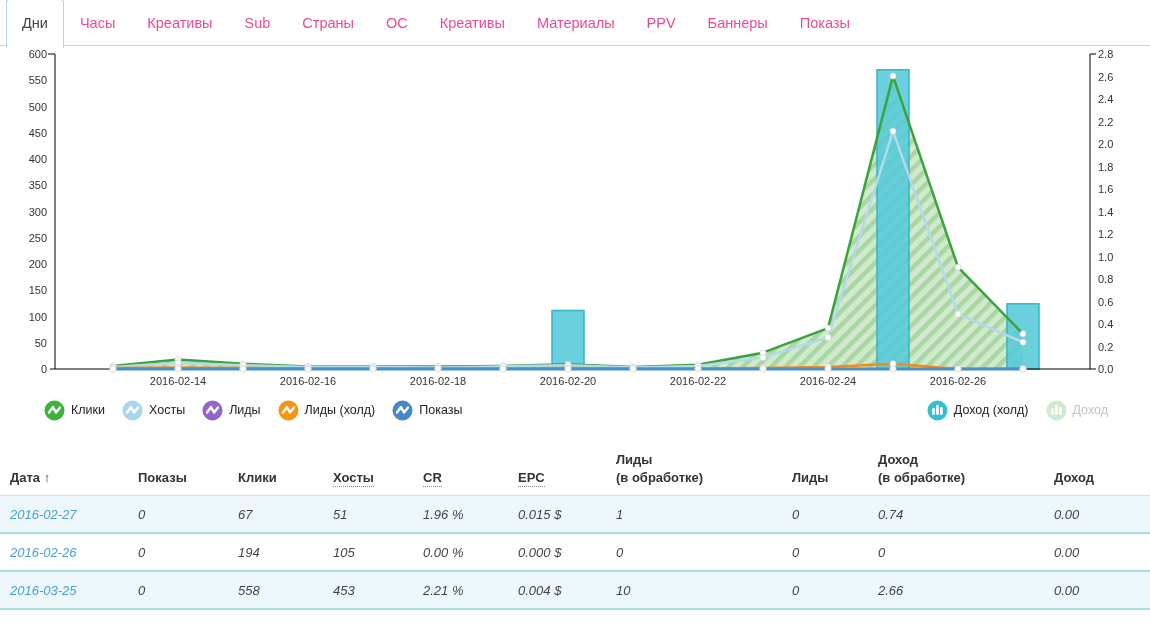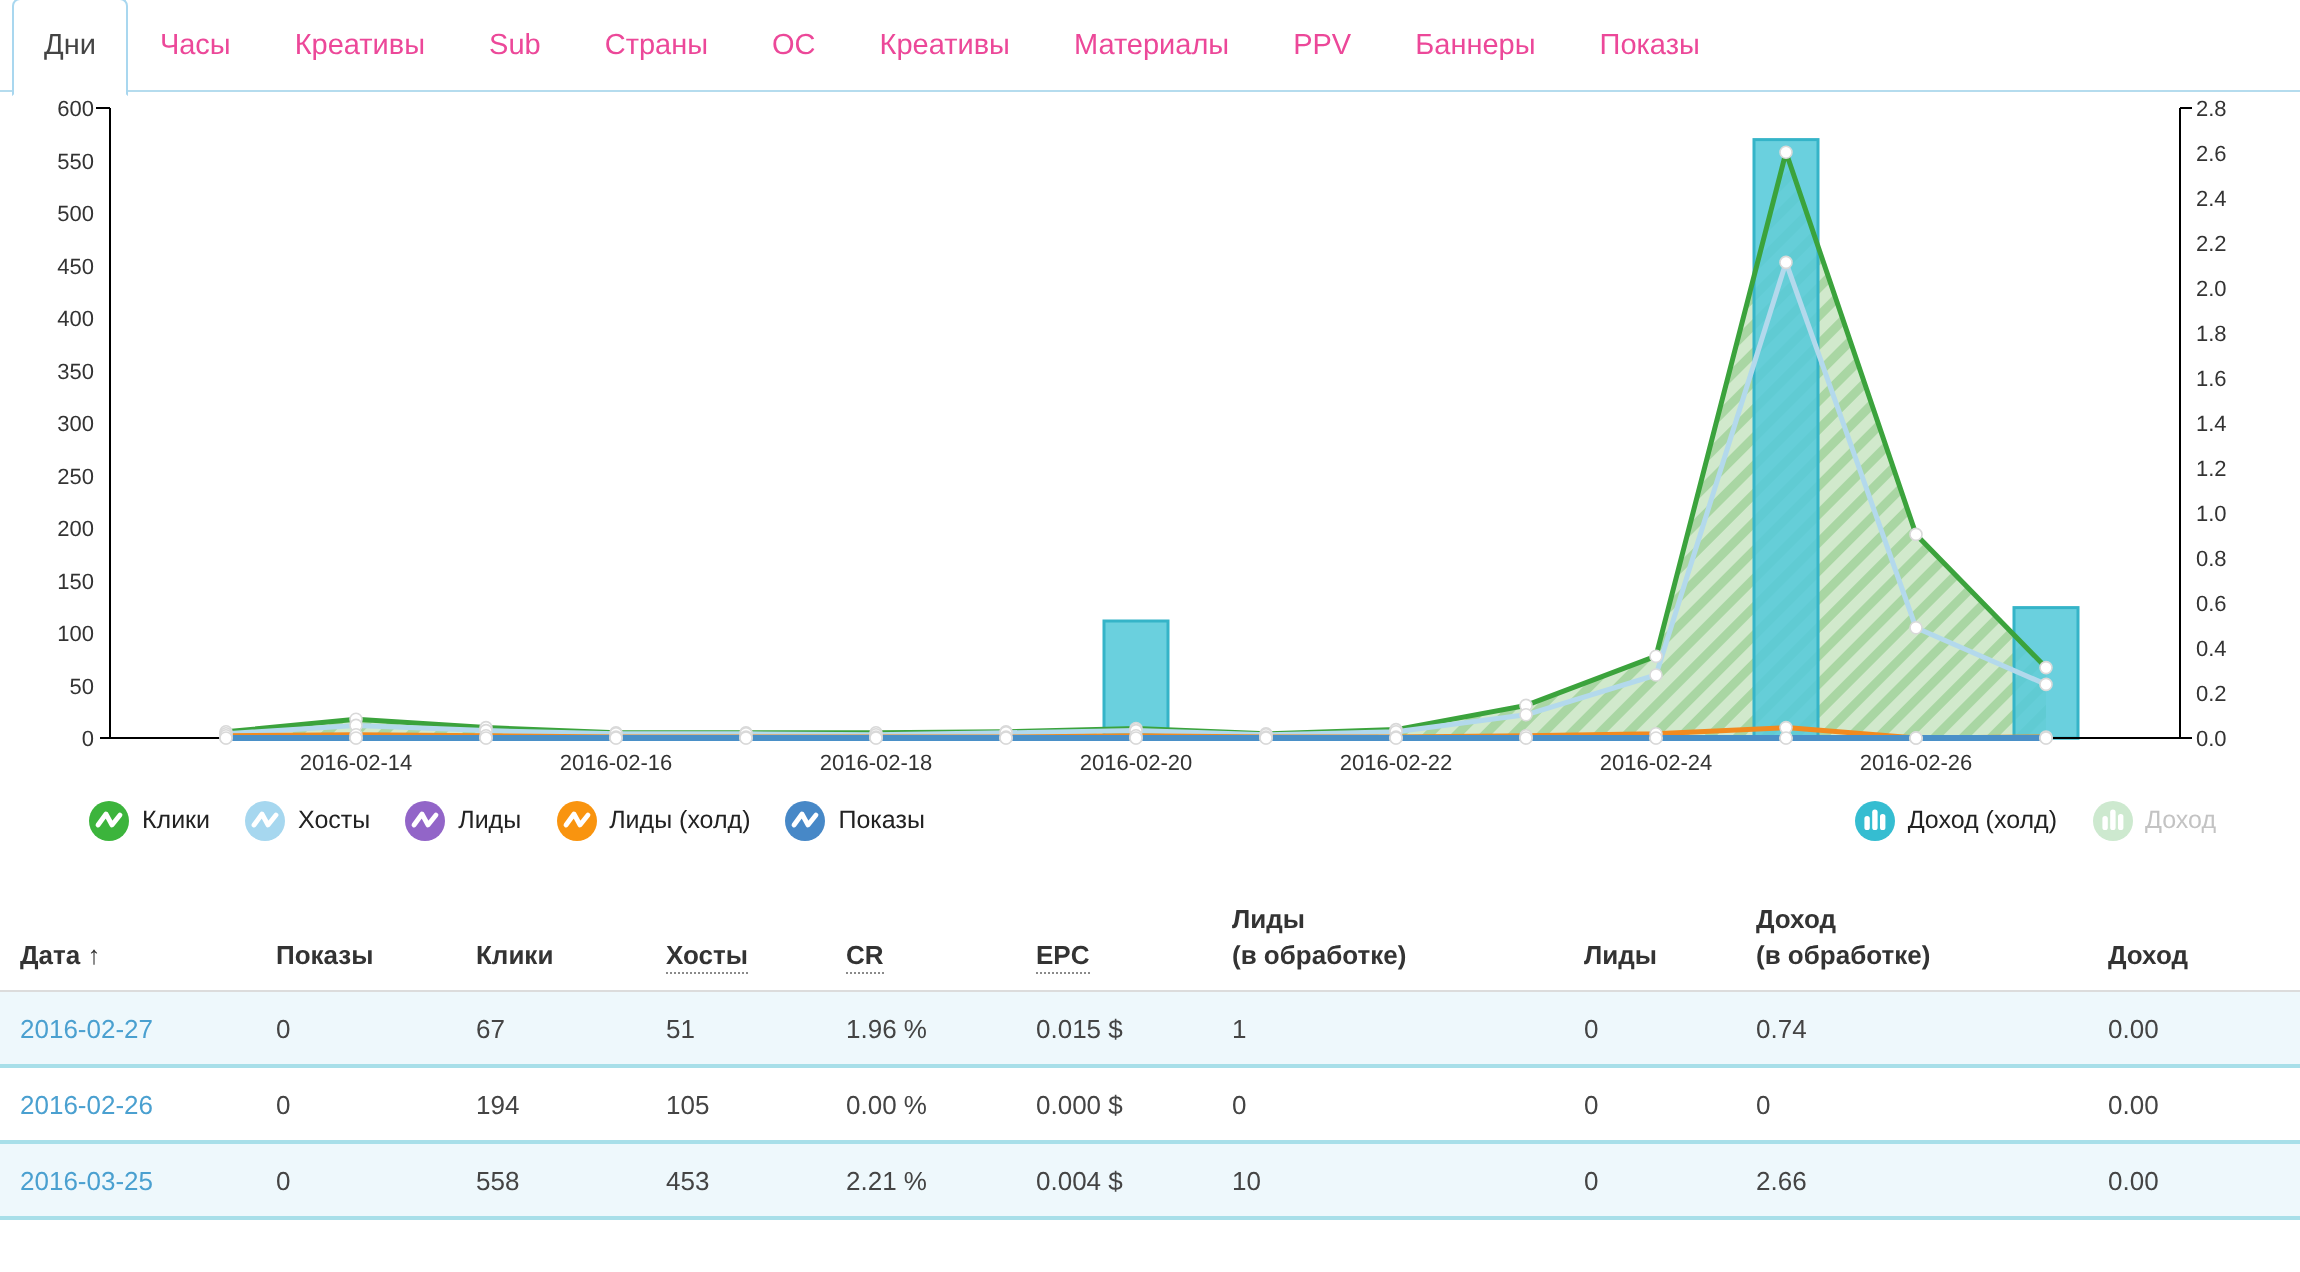--- a/index.html
+++ b/index.html
@@ -21,21 +21,21 @@
   .legend-item.disabled .lab { color:#c3c3c3; }
 
   
   .stats-table { margin-top:26px; width:1150px; font-size:13px; }
   .tgrid { display:grid; grid-template-columns:128px 100px 95px 90px 95px 98px 176px 86px 176px 1fr; padding:0 10px; align-items:end; }
   .thead { padding-bottom:9px; border-bottom:1px solid #dcdcdc; }
   .thead .th { font-weight:bold; color:#333; white-space:pre-line; line-height:1.35; cursor:pointer; }
   .thead .th .hint { border-bottom:1px dotted #8a8a8a; padding-bottom:1px; }
   .trow { align-items:center; height:38px; border-bottom:2px solid #a8dfe9; }
   .trow.alt { background:#eef8fc; }
-  .trow .td { color:#444; }
+  .trow .td { color:#444;font-style:italic; }
   .trow .td.date a, .trow .td.date { color:#4aa0d0; text-decoration:none; cursor:pointer; }
 </style>
 </head>
 <body>
 
 <div class="page">
 
   <nav class="tabs" id="tabs">
       <div class="tab active">Дни</div>
       <div class="tab">Часы</div>

